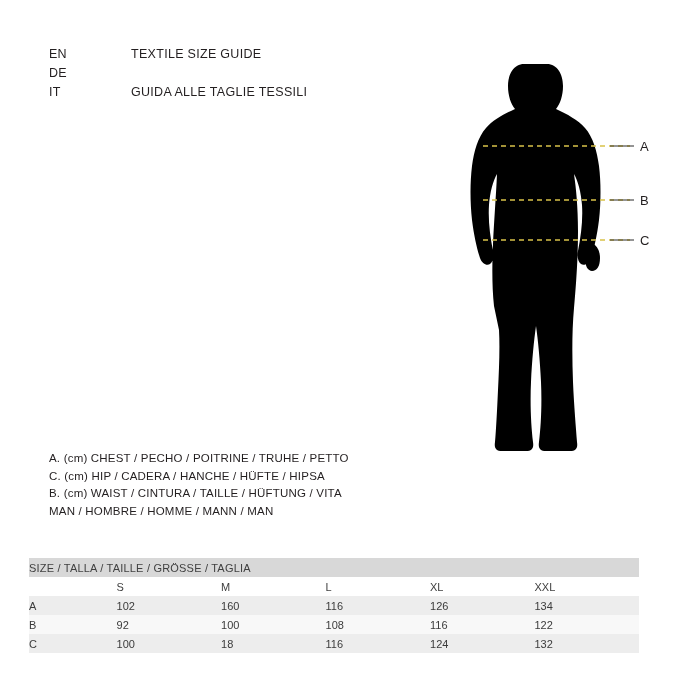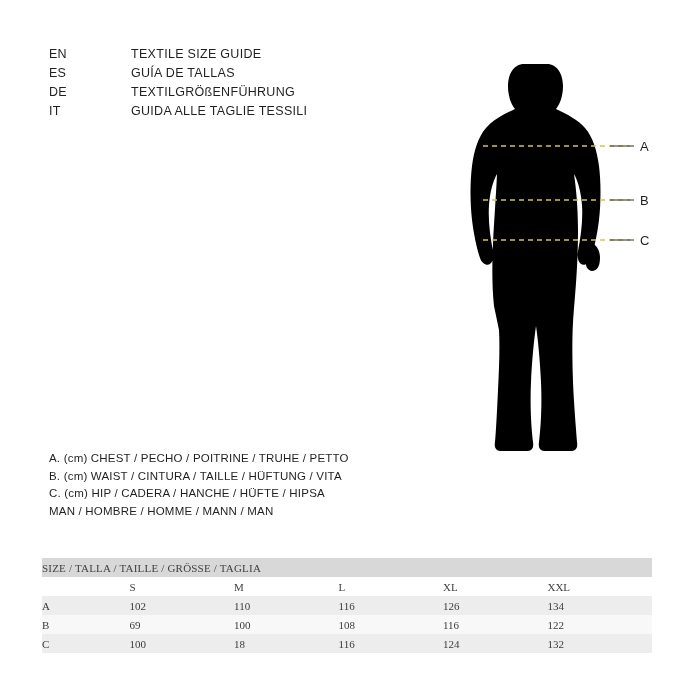--- a/index.html
+++ b/index.html
@@ -67,27 +67,26 @@
     font-size: 11.5px;
     line-height: 17.5px;
     letter-spacing: 0.2px;
     color: #231f20;
     white-space: nowrap;
   }
 
   
   #size-table {
     position: absolute;
-    left: 42px;
+    left: 29px;
     top: 558px;
     width: 610px;
     border-collapse: collapse;
     font-size: 11px;
     color: #3b3b3b;
-    font-family: Liberation Serif, serif;
   }
   #size-table td {
     padding: 0;
     height: 19px;
     vertical-align: middle;
   }
   .tbl-title-row td {
     background: #d8d8d8;
     font-size: 11px;
     color: #3f3f3f;
@@ -110,26 +109,21 @@
 </style>
 </head>
 <body>
 
 <div id="lang-block">
   <div class="lang-row">
     <span class="lang-code">EN</span>
     <span class="lang-text">TEXTILE SIZE GUIDE</span>
   </div>
   <div class="lang-row">
-    <span class="lang-code">ES</span>
-    <span class="lang-text">GUÍA DE TALLAS</span>
-  </div>
-  <div class="lang-row">
     <span class="lang-code">DE</span>
-    <span class="lang-text">TEXTILGRÖßENFÜHRUNG</span>
   </div>
   <div class="lang-row">
     <span class="lang-code">IT</span>
     <span class="lang-text">GUIDA ALLE TAGLIE TESSILI</span>
   </div>
 </div>
 
 <div id="figure-area">
   <svg id="figure-svg" width="240" height="430" viewBox="0 0 240 430">
 
@@ -189,49 +183,49 @@
     <line x1="170" y1="210" x2="194" y2="210" stroke="#2b2b2b" stroke-width="1"></line>
 
     <text x="200" y="121" font-family="Liberation Sans, sans-serif" font-size="13" fill="#231f20">A</text>
     <text x="200" y="175" font-family="Liberation Sans, sans-serif" font-size="13" fill="#231f20">B</text>
     <text x="200" y="215" font-family="Liberation Sans, sans-serif" font-size="13" fill="#231f20">C</text>
   </svg>
 </div>
 
 <div id="legend-block">
   <div class="legend-row">A. (cm) CHEST / PECHO / POITRINE / TRUHE / PETTO</div>
+  <div class="legend-row">C. (cm) HIP / CADERA / HANCHE / HÜFTE / HIPSA</div>
   <div class="legend-row">B. (cm) WAIST / CINTURA / TAILLE / HÜFTUNG / VITA</div>
-  <div class="legend-row">C. (cm) HIP / CADERA / HANCHE / HÜFTE / HIPSA</div>
   <div class="legend-row">MAN / HOMBRE / HOMME / MANN / MAN</div>
 </div>
 
 <table id="size-table">
   <tbody>
     <tr class="tbl-title-row">
       <td colspan="6">SIZE / TALLA / TAILLE / GRÖSSE / TAGLIA</td>
     </tr>
     <tr class="tbl-head-row">
       <td class="col-label"></td>
       <td class="col-v">S</td>
       <td class="col-v">M</td>
       <td class="col-v">L</td>
       <td class="col-v">XL</td>
       <td class="col-v">XXL</td>
     </tr>
     <tr class="tbl-row-alt">
       <td class="col-label">A</td>
       <td class="col-v">102</td>
-      <td class="col-v">110</td>
+      <td class="col-v">160</td>
       <td class="col-v">116</td>
       <td class="col-v">126</td>
       <td class="col-v">134</td>
     </tr>
     <tr class="tbl-row">
       <td class="col-label">B</td>
-      <td class="col-v">69</td>
+      <td class="col-v">92</td>
       <td class="col-v">100</td>
       <td class="col-v">108</td>
       <td class="col-v">116</td>
       <td class="col-v">122</td>
     </tr>
     <tr class="tbl-row-alt">
       <td class="col-label">C</td>
       <td class="col-v">100</td>
       <td class="col-v">18</td>
       <td class="col-v">116</td>

